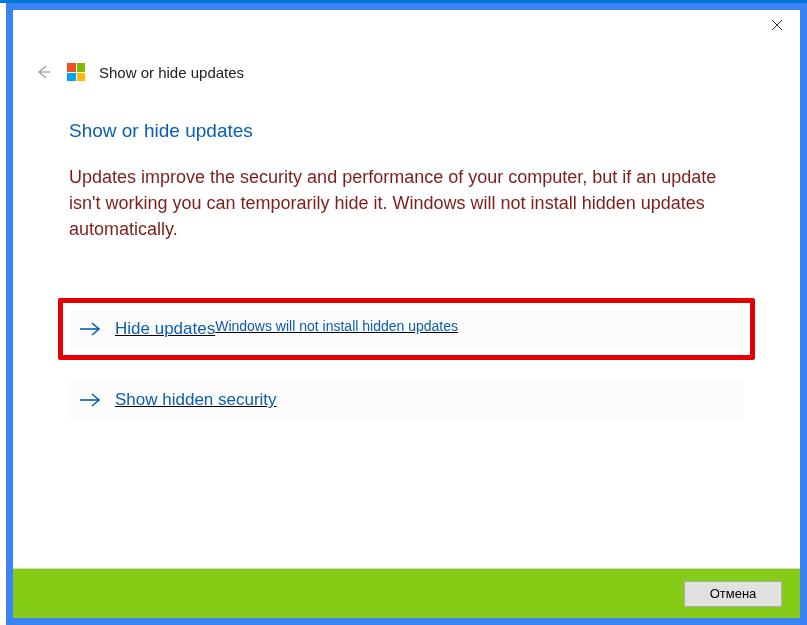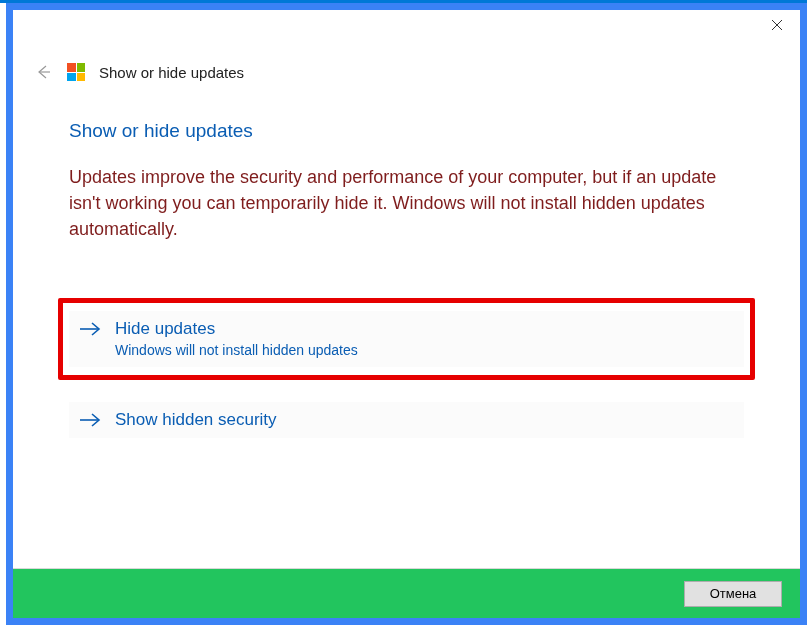--- a/index.html
+++ b/index.html
@@ -115,40 +115,41 @@
       cursor: pointer;
       background: #fbfbfb;
     }
     .option-arrow {
       color: #0a5db3;
       flex-shrink: 0;
       margin-top: 4px;
     }
     .option-texts {
       display: flex;
-      flex-direction: column;
+      flex-direction: row;
+      text-decoration: underline;
     }
     .option-title {
       font-size: 17px;
       color: #0a5db3;
       line-height: 1.4;
     }
     .option-subtitle {
       font-size: 14px;
       color: #0a5db3;
       line-height: 1.4;
       text-align: center;
     }
     .footer {
       position: absolute;
       bottom: 0;
       left: 0;
       right: 0;
       height: 50px;
-      background: #22c55e;
+      background: #84cc16;
       border-top: 1px solid #d8d8d8;
       display: flex;
       align-items: center;
       justify-content: flex-end;
       padding-right: 18px;
       margin-top: 16px;
     }
     .cancel-btn {
       min-width: 98px;
       height: 26px;

